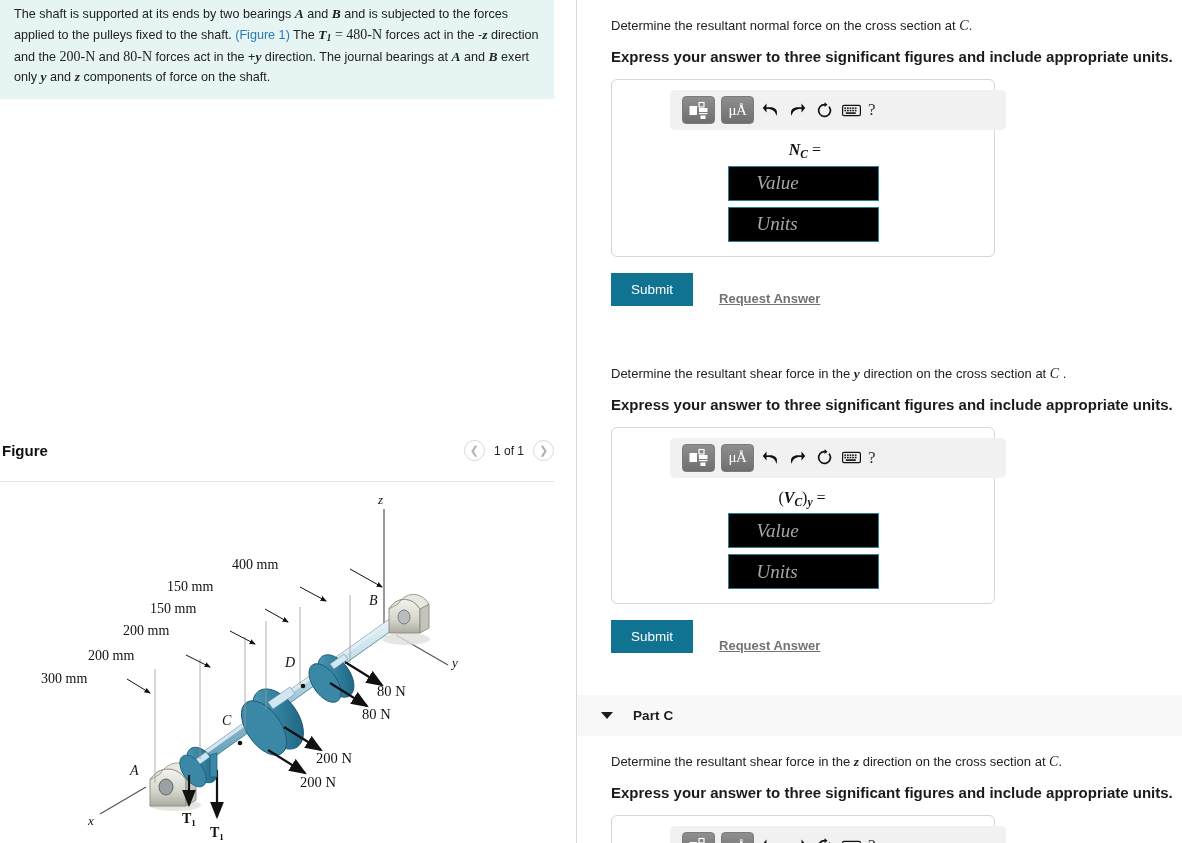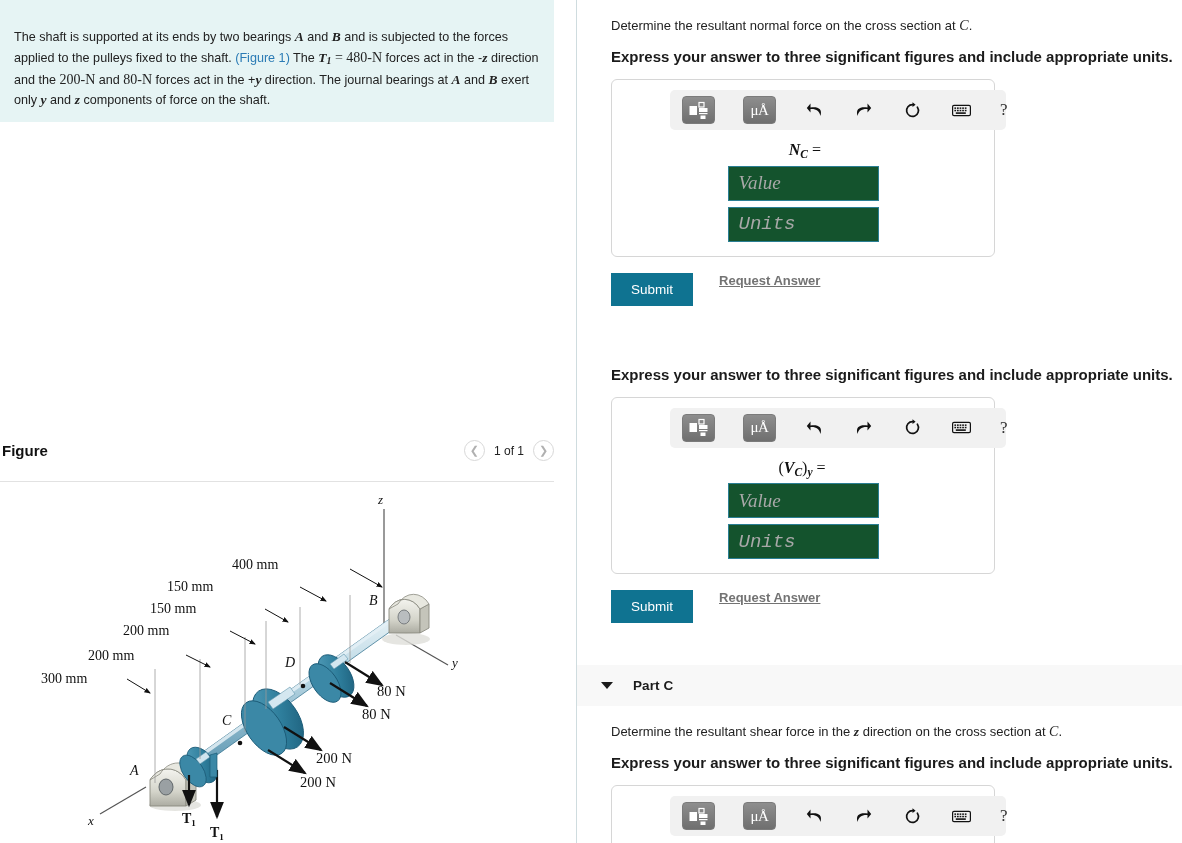--- a/index.html
+++ b/index.html
@@ -15,21 +15,21 @@
   
   .left-pane {
     width: 577px; height: 843px;
     position: relative;
     border-right: 1px solid #cfdcdf;
     background: #fff;
     flex: 0 0 577px;
   }
   .problem-box {
     background: #e6f4f4;
-    padding: 27px 14px 12px 14px;
+    padding: 4px 14px 12px 14px;
     width: 554px;
     font-size: 12.6px;
     line-height: 1.5;
     color: #222;
   }
   .problem-box .fig-link { color: #2a7bb5; text-decoration: none; }
   .mib { font-family: "Liberation Serif", serif; font-style: italic; font-weight: bold; font-size: 13.5px; }
   .mr { font-family: "Liberation Serif", serif; font-style: normal; font-size: 14px; }
   .sub { font-size: 0.72em; vertical-align: -0.22em; }
 
@@ -82,21 +82,21 @@
     border-radius: 6px;
     width: 384px;
     padding: 10px 12px 14px 12px;
     margin-top: 2px;
   }
   .toolbar {
     background: #f1f1f1;
     border-radius: 5px;
     height: 40px;
     display: flex; align-items: center;
-    gap: 28px;
+    gap: 6px;
     padding: 0 12px;
     margin: 0 0 0 46px;
     width: 336px;
   }
   .tb-btn {
     width: 33px; height: 28px;
     border: 1px solid #7b7b7b;
     border-radius: 4px;
     background: linear-gradient(180deg,#8e8e8e 0%, #6f6f6f 100%);
     display: flex; align-items: center; justify-content: center;
@@ -118,33 +118,33 @@
   .eq-label {
     min-width: 40px; text-align: right;
     font-family: "Liberation Serif", serif;
     font-size: 16px; color: #111; padding-right: 2px;
     white-space: nowrap;
   }
   .eq-label b { font-style: italic; }
   .ans-input {
     height: 35px;
     border: 1px solid #2a7f93;
-    background: #14532d;
+    background: #000000;
     font-family: "Liberation Serif", serif;
     font-style: italic;
     font-size: 19px;
     color: #9a9a9a;
-    padding: 0 10px;
+    padding: 0 28px;
     outline: none;
   }
   .ans-input.value { width: 151px; }
-  .ans-input.units { width: 151px; font-family: Liberation Mono, monospace; }
+  .ans-input.units { width: 151px; }
   .ans-input::placeholder { color: #a8a8a8; font-style: italic; }
 
-  .action-row { display: flex; align-items: flex-start; gap: 26px; margin-top: 16px; }
+  .action-row { display: flex; align-items: flex-end; gap: 26px; margin-top: 16px; }
   .submit-btn {
     background: #0f7391;
     color: #fff;
     border: none;
     font-size: 13.5px;
     padding: 9px 20px;
     cursor: pointer;
     font-family: "Liberation Sans", sans-serif;
   }
   .request-link {
@@ -388,20 +388,23 @@
         <div class="action-row">
           <button class="submit-btn">Submit</button>
           <a class="request-link" href="#">Request Answer</a>
         </div>
       </div>
       <div class="spacer-a"></div>
     </div>
 
     <div class="part-block">
       <div class="part-body">
+        <div class="q-text">
+          <span>Determine the resultant shear force in the </span><span class="mib">y</span><span> direction on the cross section at </span><span class="mr" style="font-style:italic">C</span><span> .</span>
+        </div>
         <div class="q-instr">Express your answer to three significant figures and include appropriate units.</div>
 
         <div class="answer-card">
           <div class="toolbar">
             <div class="tb-btn">
               <svg width="21" height="19" viewBox="0 0 21 19">
                 <rect x="1.5" y="5" width="7.5" height="9" fill="#fff"></rect>
                 <rect x="11" y="1.5" width="5" height="4.5" fill="none" stroke="#fff" stroke-width="1.2"></rect>
                 <rect x="11" y="7" width="8.5" height="4" fill="#fff"></rect>
                 <rect x="11" y="12" width="8.5" height="1.2" fill="#fff"></rect>

